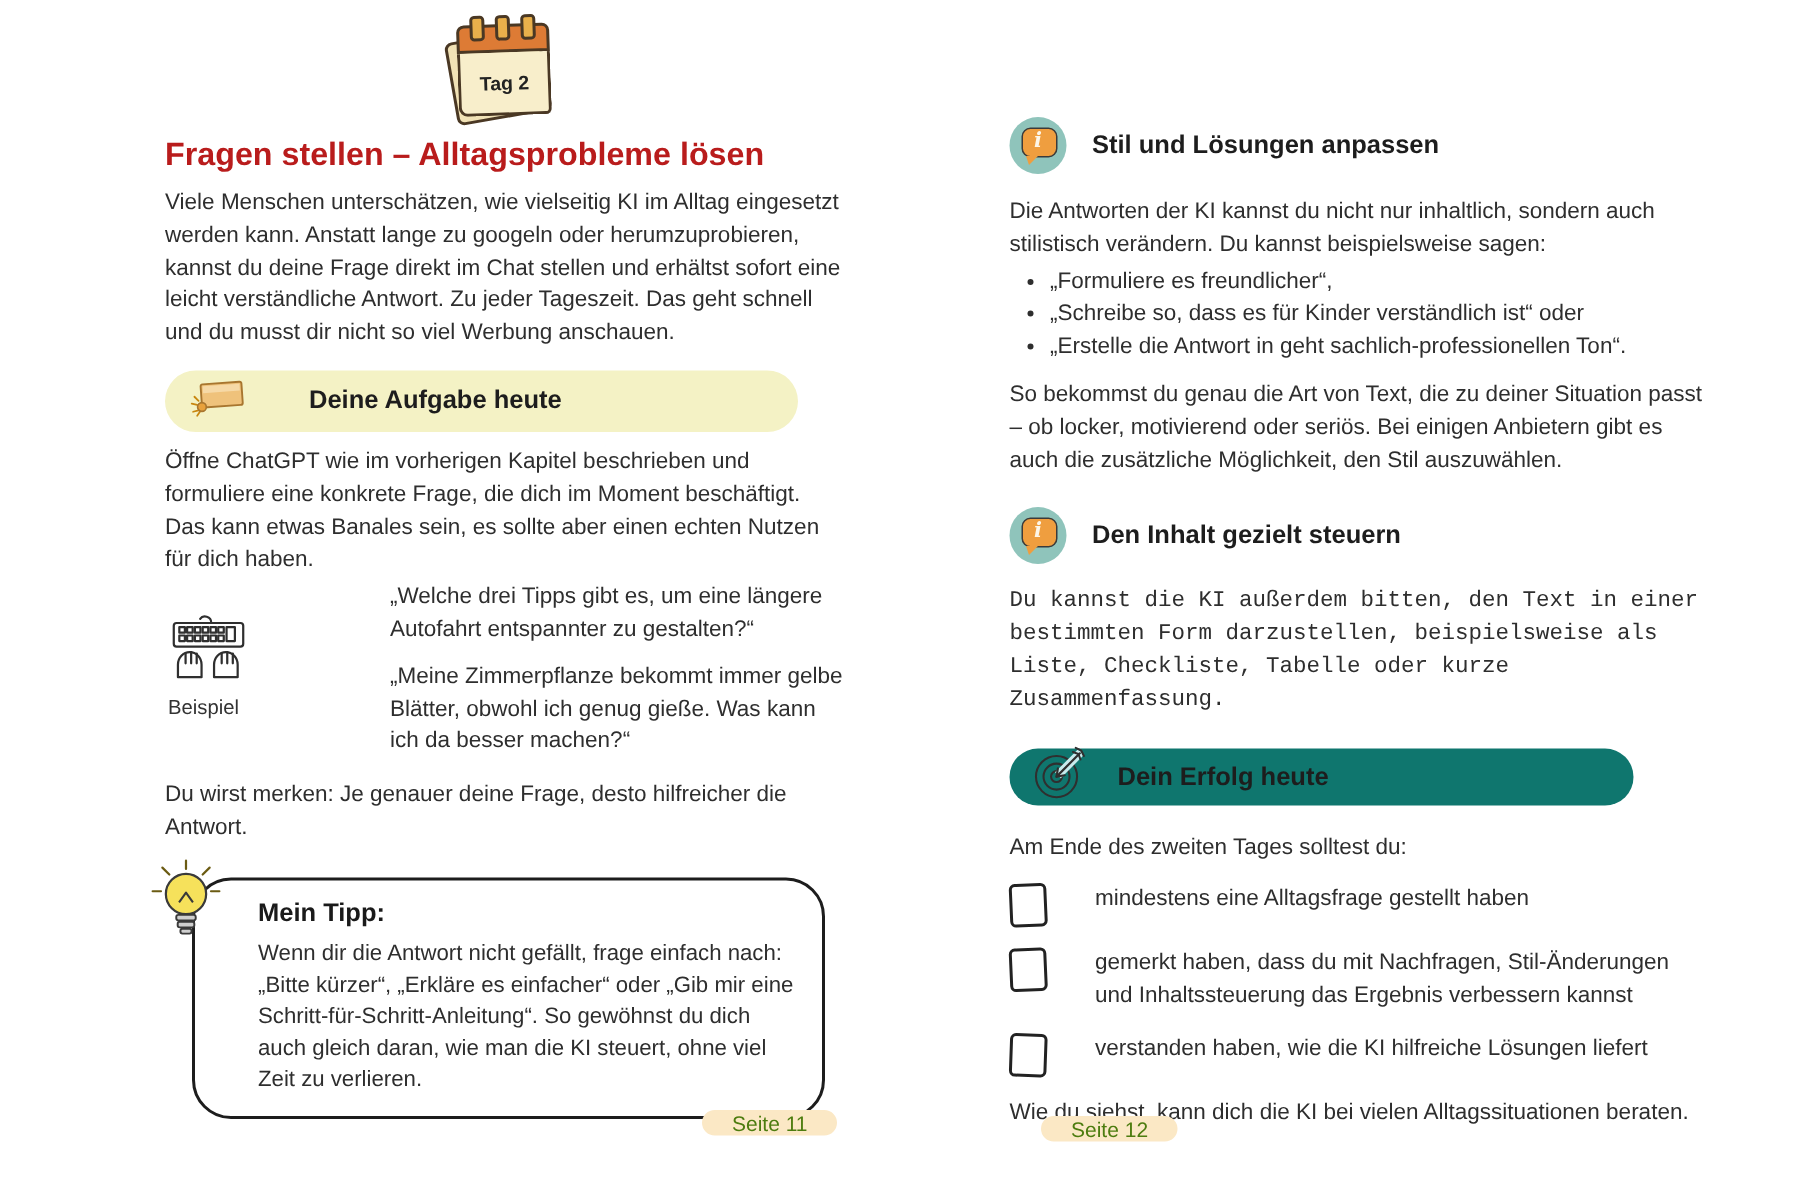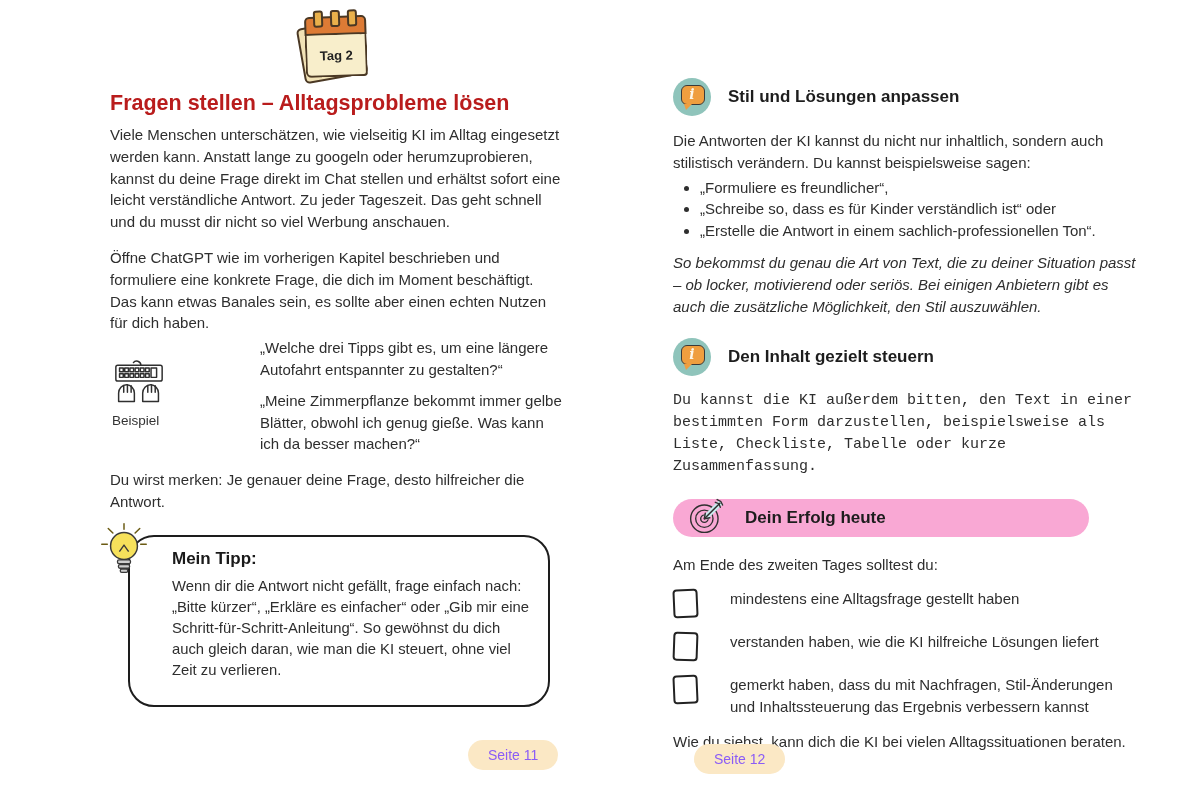--- a/index.html
+++ b/index.html
@@ -25,63 +25,63 @@
   .peg1{left:7px}.peg2{left:24px}.peg3{left:41px}
   .cal-body{position:relative;height:40px;background:#f8eecb;border:2px solid #4a3824;
     border-top:none;border-radius:0 0 4px 6px;display:flex;align-items:center;
     justify-content:center;font-size:13px;font-weight:bold;color:#222;z-index:1;}
 
   
   h1{font-size:21.5px;font-weight:bold;color:#b91c1c;text-align:left;margin:14px 0 8px;}
   .intro{margin-bottom:14px;}
   .pill-box{display:flex;align-items:center;height:41px;border-radius:21px;padding:0 16px;}
   .pill-yellow{background:#f4f2c5;width:390px;}
-  .pill-teal{background:#f9a8d4;width:388px;height:38px;border-radius:19px;padding:0 14px;}
+  .pill-teal{background:#0f766e;width:388px;height:38px;border-radius:19px;padding:0 14px;}
   .pill-label{font-size:17px;font-weight:bold;color:#1d1d1d;}
   .pill-yellow .pill-label{margin-left:40px;}
   .pill-teal .pill-label{margin-left:16px;}
   .after-task{margin:9px 0 0;}
   .example{display:flex;margin-top:3px;}
   .example-side{width:148px;flex:none;padding-top:20px;padding-left:2px;}
   .example-label{font-size:13.5px;color:#333;margin-top:2px;}
   .quotes p{margin-bottom:9px;}
   .note{margin:5px 0 0;}
   .tip-wrap{position:relative;margin-top:22px;}
   .tip-box{margin-left:18px;margin-right:12px;border:2.5px solid #1d1d1d;border-radius:26px;
-    padding:12px 18px 24px 42px;background:#fff;}
+    padding:12px 18px 13px 42px;background:#fff;}
   .tip-box h3{font-size:17px;font-weight:bold;margin:0 0 7px;color:#1a1a1a;}
   .tip-box p{font-size:14.8px;line-height:21px;}
   .bulb{position:absolute;left:-12px;top:-14px;}
 
   
   .section-head{display:flex;align-items:center;gap:17px;margin-bottom:14px;}
   .section-head h2{font-size:17px;font-weight:bold;margin:0;color:#1d1d1d;}
   .info-icon{width:38px;height:38px;border-radius:50%;background:#8fc4bb;position:relative;flex:none;}
   .info-bubble{position:absolute;left:8px;top:7px;width:22px;height:18px;background:#ef9e3f;
     border:1.6px solid #3a3a3a;border-radius:6px;}
   .info-bubble::after{content:"";position:absolute;left:1px;bottom:-6px;width:0;height:0;
     border-left:4px solid transparent;border-right:4px solid transparent;
     border-top:6px solid #ef9e3f;transform:skewX(-18deg);}
   .info-i{position:absolute;left:0;right:0;top:8px;text-align:center;color:#fdf6e8;
     font-family:"DejaVu Serif",serif;font-style:italic;font-weight:bold;font-size:14px;line-height:16px;}
   ul.bullets{margin:3px 0 10px;padding-left:27px;}
   ul.bullets li{font-size:15px;line-height:21.8px;}
-  .style-outro{margin:6px 0 21px;font-style:italic;}
+  .style-outro{margin:6px 0 21px;}
   .content-text{margin-bottom:21px;font-family:Liberation Mono, monospace;}
   .checklist-intro{margin:17px 0 13px;}
   .check-item{display:flex;gap:32px;margin-bottom:13px;align-items:flex-start;}
   .checkbox{width:21px;height:25px;border:2px solid #222;border-radius:4px;flex:none;
     margin-top:1px;background:#fff;}
   .rot-a{transform:rotate(-2.5deg);}
   .rot-b{transform:rotate(2deg);}
   .right-outro{margin-top:5px;}
 
   
-  .page-badge{position:absolute;background:#fbe8c5;border-radius:17px;height:30px;
-    display:flex;align-items:center;padding:0 20px;font-size:14px;color:#8b5cf6;}
+  .page-badge{position:absolute;background:#fbe8c5;border-radius:17px;height:17px;
+    display:flex;align-items:center;padding:0 20px;font-size:14px;color:#4d7c0f;}
   .badge-left{left:468px;top:740px;}
   .badge-right{left:694px;top:744px;}
 
   
   .sk{stroke:#2f2f2f;fill:none;stroke-width:1.6;stroke-linecap:round;stroke-linejoin:round;}
 </style>
 </head>
 <body>
 
 <div class="col-left">
@@ -92,20 +92,38 @@
       <span class="peg peg2"></span>
       <span class="peg peg3"></span>
     </div>
     <div class="cal-body">Tag 2</div>
   </div>
 
   <h1>Fragen stellen – Alltagsprobleme lösen</h1>
 
   <p class="intro">Viele Menschen unterschätzen, wie vielseitig KI im Alltag eingesetzt werden kann. Anstatt lange zu googeln oder herumzuprobieren, kannst du deine Frage direkt im Chat stellen und erhältst sofort eine leicht verständliche Antwort. Zu jeder Tageszeit. Das geht schnell und du musst dir nicht so viel Werbung anschauen.</p>
 
+  <div class="pill-box pill-yellow">
+    <span>
+      <svg viewBox="0 0 44 34" width="40" height="31">
+        <g transform="rotate(-4 23 16)">
+          <rect x="9" y="7" width="30" height="17" rx="1.5" fill="#efc27b" stroke="#a8762f" stroke-width="1.4"></rect>
+          <rect x="10.5" y="8.5" width="27" height="5" fill="#f6d9a6"></rect>
+        </g>
+        <g stroke="#c8860f" stroke-width="1.3" stroke-linecap="round">
+          <line x1="2" y1="22" x2="6" y2="23"></line>
+          <line x1="4" y1="17" x2="7" y2="20"></line>
+          <line x1="3" y1="28" x2="7" y2="27"></line>
+          <line x1="6" y1="31" x2="8" y2="28"></line>
+        </g>
+        <circle cx="9.5" cy="24.5" r="3.2" fill="#e8a13c" stroke="#a8762f" stroke-width="1.2"></circle>
+      </svg>
+    </span>
+    <span class="pill-label">Deine Aufgabe heute</span>
+  </div>
 
   <p class="after-task">Öffne ChatGPT wie im vorherigen Kapitel beschrieben und formuliere eine konkrete Frage, die dich im Moment beschäftigt. Das kann etwas Banales sein, es sollte aber einen echten Nutzen für dich haben.</p>
 
   <div class="example">
     <div class="example-side">
       <span>
         <svg viewBox="0 0 58 54" width="54" height="50" class="sk">
           <path d="M31 9 c0 -5 -6 -6 -8 -3"></path>
           <rect x="4" y="9" width="50" height="17" rx="2"></rect>
           <g>
@@ -176,21 +194,21 @@
       <span class="info-bubble"></span>
       <span class="info-i">i</span>
     </span>
     <h2>Stil und Lösungen anpassen</h2>
   </div>
 
   <p>Die Antworten der KI kannst du nicht nur inhaltlich, sondern auch stilistisch verändern. Du kannst beispielsweise sagen:</p>
   <ul class="bullets">
     <li>„Formuliere es freundlicher“,</li>
     <li>„Schreibe so, dass es für Kinder verständlich ist“ oder</li>
-    <li>„Erstelle die Antwort in einem sachlich-professionellen Ton“.</li>
+    <li>„Erstelle die Antwort in geht sachlich-professionellen Ton“.</li>
   </ul>
   <p class="style-outro">So bekommst du genau die Art von Text, die zu deiner Situation passt – ob locker, motivierend oder seriös. Bei einigen Anbietern gibt es auch die zusätzliche Möglichkeit, den Stil auszuwählen.</p>
 
   <div class="section-head">
     <span class="info-icon">
       <span class="info-bubble"></span>
       <span class="info-i">i</span>
     </span>
     <h2>Den Inhalt gezielt steuern</h2>
   </div>
@@ -217,25 +235,25 @@
     <span class="pill-label">Dein Erfolg heute</span>
   </div>
 
   <p class="checklist-intro">Am Ende des zweiten Tages solltest du:</p>
 
   <div class="check-item">
     <span class="checkbox rot-a"></span>
     <p>mindestens eine Alltagsfrage gestellt haben</p>
   </div>
   <div class="check-item">
+    <span class="checkbox rot-a"></span>
+    <p>gemerkt haben, dass du mit Nachfragen, Stil-Änderungen und Inhaltssteuerung das Ergebnis verbessern kannst</p>
+  </div>
+  <div class="check-item">
     <span class="checkbox rot-b"></span>
     <p>verstanden haben, wie die KI hilfreiche Lösungen liefert</p>
   </div>
-  <div class="check-item">
-    <span class="checkbox rot-a"></span>
-    <p>gemerkt haben, dass du mit Nachfragen, Stil-Änderungen und Inhaltssteuerung das Ergebnis verbessern kannst</p>
-  </div>
 
   <p class="right-outro">Wie du siehst, kann dich die KI bei vielen Alltagssituationen beraten.</p>
 </div>
 
 <div class="page-badge badge-left">Seite 11</div>
 <div class="page-badge badge-right">Seite 12</div>
 
 </body></html>

